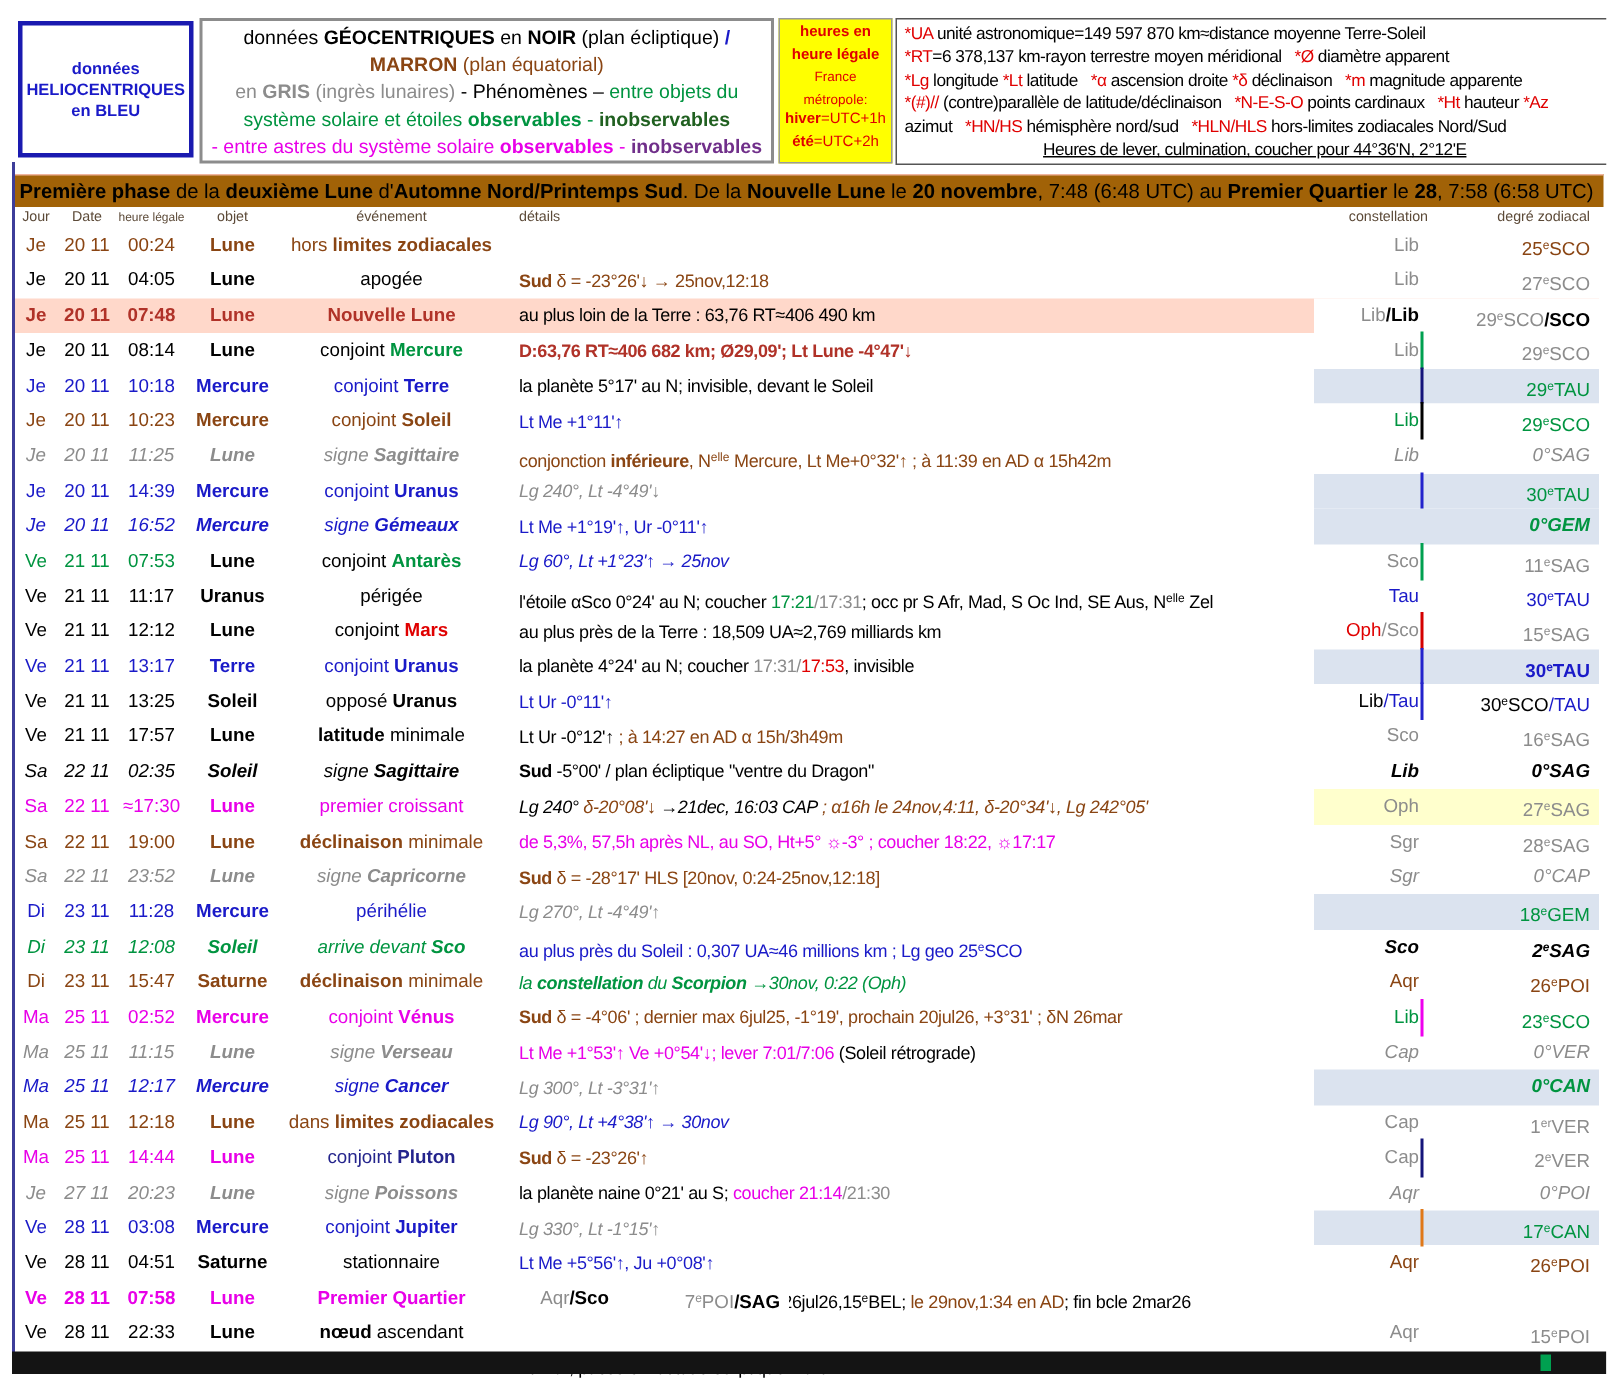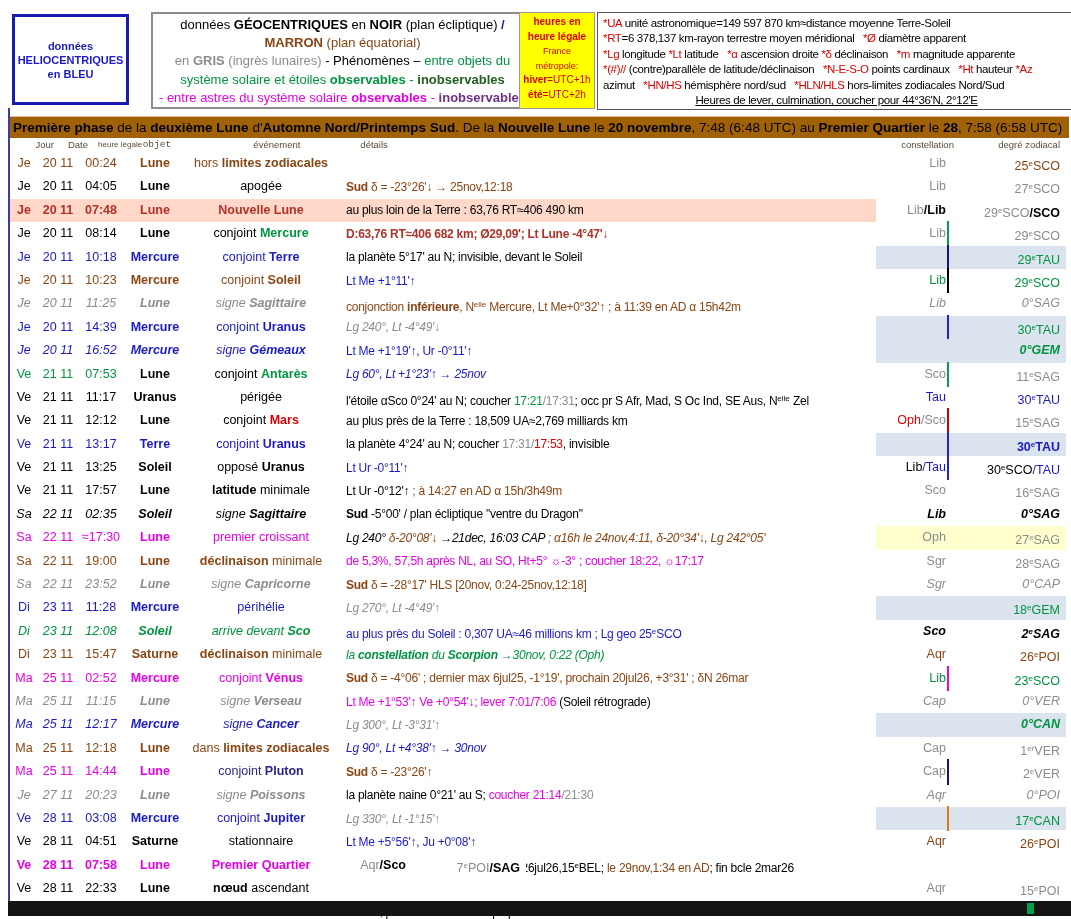--- a/index.html
+++ b/index.html
@@ -3,41 +3,41 @@
 <meta charset="utf-8">
 <style>
   html,body{margin:0;padding:0;background:#fff;}
   body{font-family:"Liberation Sans","DejaVu Sans",sans-serif;}
   .page{position:relative;width:1071px;height:919px;background:#fff;overflow:hidden;}
   .vline-left{position:absolute;left:8px;top:108px;width:2px;height:794px;background:#3d3d99;}
   
   .helio-box{position:absolute;left:12px;top:14px;width:111px;height:85px;border:3px solid #1a1ab0;
     color:#1a1ac8;font-weight:bold;font-size:11px;line-height:14px;text-align:center;
     display:flex;flex-direction:column;justify-content:center;}
-  .main-box{position:absolute;left:151px;top:12px;width:379px;height:91px;border:2px solid #8c8c8c;
+  .main-box{position:absolute;left:133px;top:12px;width:379px;height:91px;border:2px solid #8c8c8c;
     font-size:13px;line-height:18.2px;text-align:center;padding-top:2px;color:#000;}
   .hours-box{position:absolute;left:519px;top:12px;width:74px;height:93px;background:#ffff00;border:1px solid #9a9a9a;
     color:#e00000;text-align:center;font-size:10px;line-height:14.6px;padding-top:2px;}
   .hours-box .line:nth-child(1),.hours-box .line:nth-child(2){font-weight:bold;}
   .hours-box .line:nth-child(3),.hours-box .line:nth-child(4){font-size:9px;}
   .legend-box{position:absolute;left:597px;top:12px;width:467px;height:93px;border:1.5px solid #555;
     font-size:11.5px;line-height:15.4px;letter-spacing:-0.35px;padding:3px 4px 0 5px;color:#000;}
   .legend-box .line{white-space:pre-wrap;}
   .legend-center{text-align:center;}
   
   .title-bar{position:absolute;left:10px;top:116px;width:1056px;height:21px;background:#a16207;
     border-top:1px solid #f0b49e;font-size:13.5px;line-height:21px;white-space:nowrap;padding-left:3px;color:#000;}
   
   .col-heads{position:absolute;left:10px;top:137px;width:1056px;height:15px;display:flex;
     font-size:9.5px;color:#5c4a38;line-height:15px;}
   .ch{white-space:nowrap;}
-  .ch.jour{width:28px;text-align:center;margin-left:21px;}
+  .ch.jour{width:28px;text-align:center;}
   .ch.date{width:40px;text-align:center;}
   .ch.heure{width:46px;text-align:center;font-size:8px;}
-  .ch.objet{width:62px;font-family:Liberation Mono, monospace;}
+  .ch.objet{width:62px;text-align:center;}
   .ch.event{width:150px;text-align:center;}
   .ch.details{width:540px;text-align:left;padding-left:10px;box-sizing:border-box;}
   .ch.const{width:90px;text-align:right;padding-right:14px;box-sizing:border-box;}
   .ch.deg{width:100px;text-align:right;padding-right:6px;box-sizing:border-box;}
   
   .tbody{position:absolute;left:10px;top:152px;width:1056px;}
   .trow{display:flex;height:23.4px;}
   .cell{line-height:23.4px;height:23.4px;white-space:nowrap;font-size:12.5px;position:relative;box-sizing:border-box;}
   .cell.jour{width:28px;text-align:center;}
   .cell.date{width:40px;text-align:center;}

